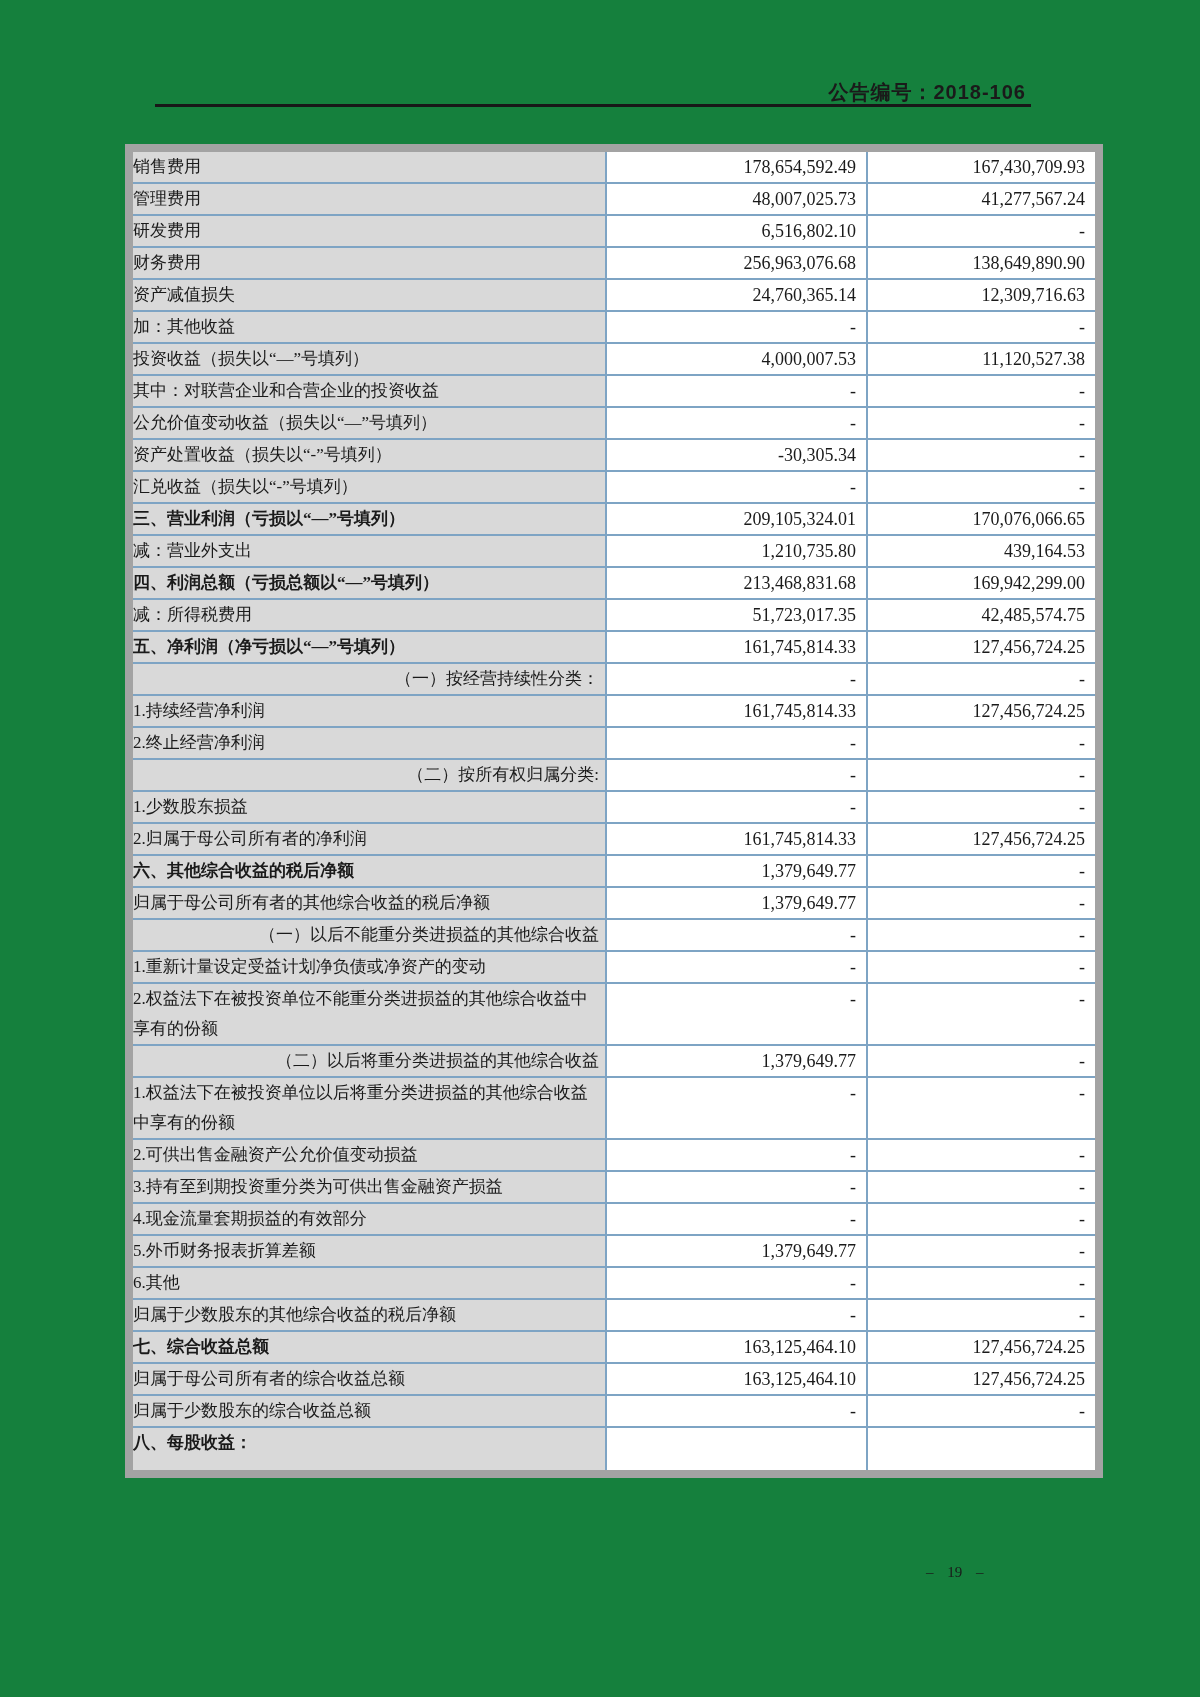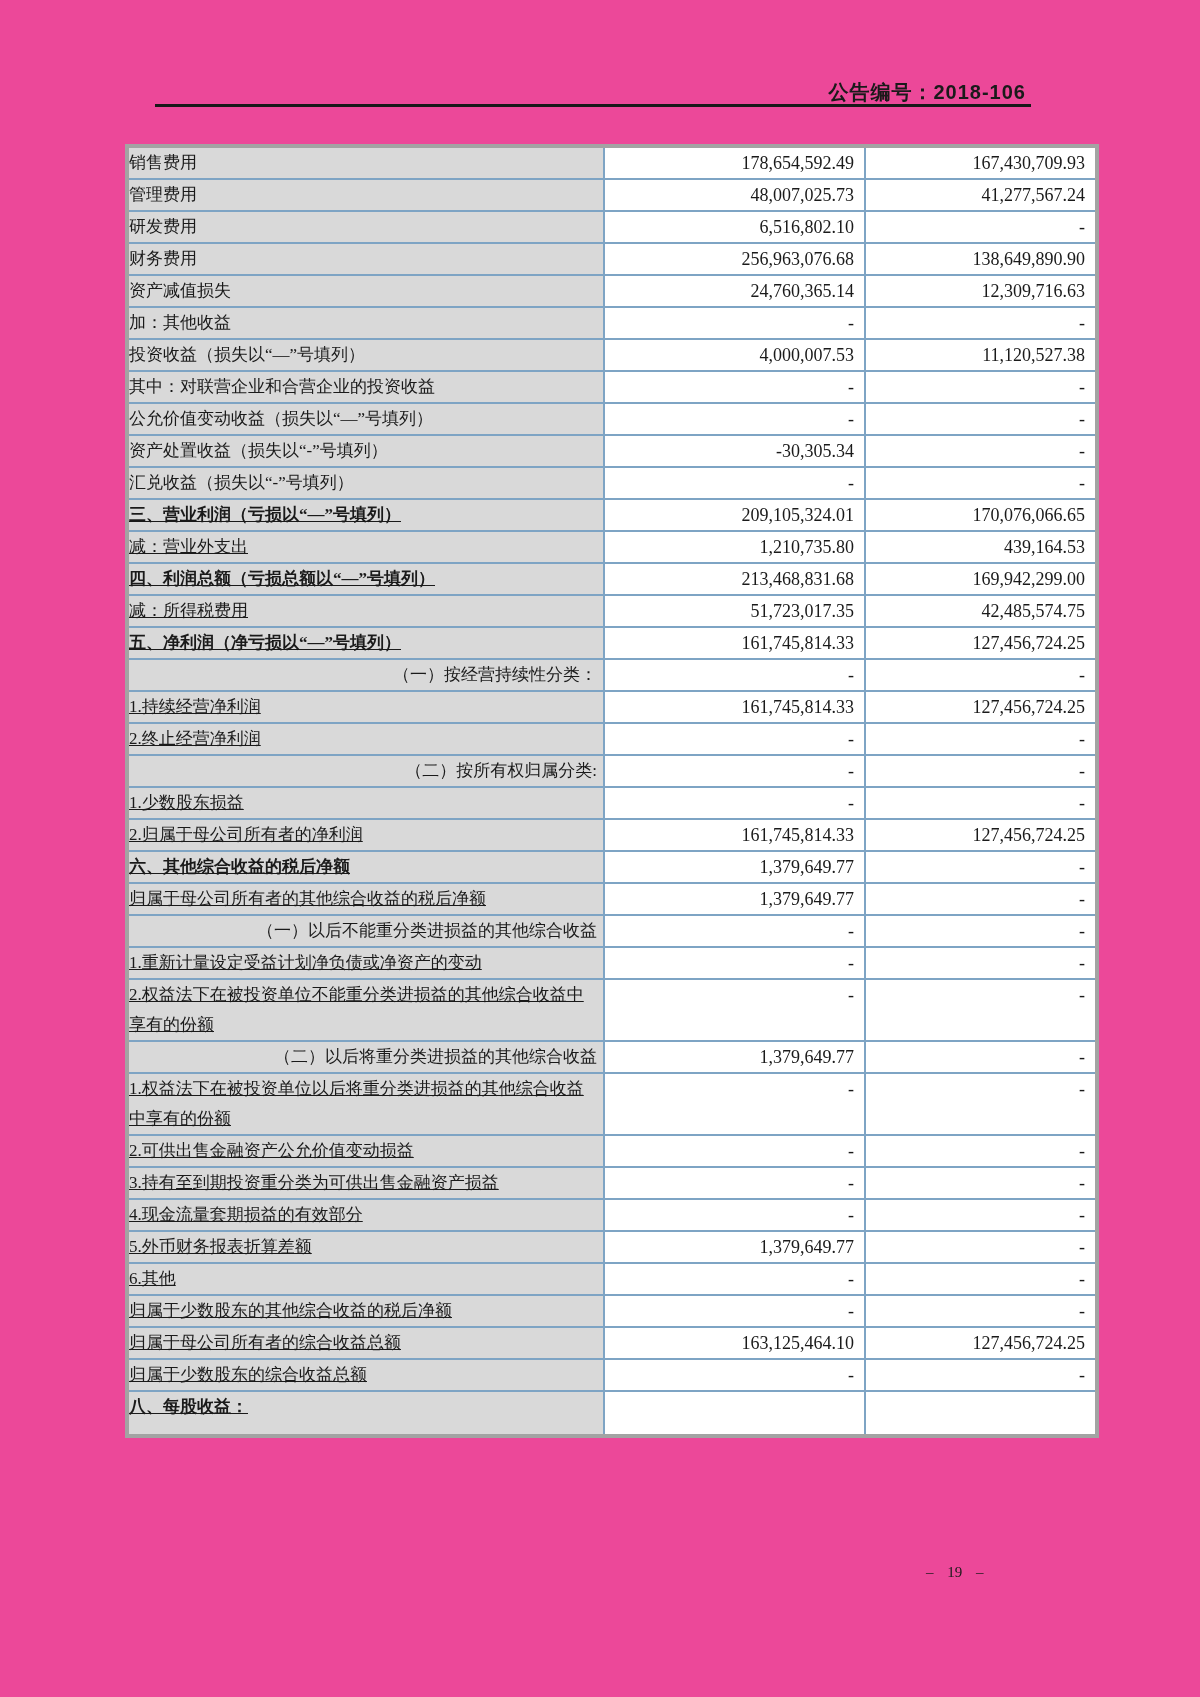--- a/index.html
+++ b/index.html
@@ -8,21 +8,21 @@
     background: #ffffff;
   }
   body {
     width: 1200px;
     height: 1697px;
     position: relative;
     font-family: "Liberation Serif", "DejaVu Serif", serif;
     color: #1a1a1a;
     overflow: hidden;
   }
-  .sheet { position: absolute; inset: 0; background: #ec4899; }
+  .sheet { position: absolute; inset: 0; background: #15803d; }
 
   
   .doc-no {
     position: absolute;
     top: 79px;
     right: 174px;
     font-size: 20px;
     font-weight: bold;
     font-family: "Liberation Sans", "DejaVu Sans", sans-serif;
     letter-spacing: 1px;
@@ -38,41 +38,41 @@
   }
 
   
   .fin-table {
     position: absolute;
     top: 144px;
     left: 125px;
     width: 970px;
     border-collapse: collapse;
     table-layout: fixed;
-    border: 4px solid #a3a3a3;
+    border: 8px solid #a3a3a3;
   }
   .fin-table td {
     border: 2px solid #7ea4c4;
     vertical-align: top;
     line-height: 30px;
     padding: 0;
     overflow: hidden;
   }
   td.label {
     background: #d9d9d9;
     font-size: 17px;
     padding-right: 6px;
   }
   td.val {
     background: #ffffff;
     text-align: right;
     font-size: 18px;
     padding-right: 10px;
   }
-  .ind-0 { padding-left: 12px; text-decoration: underline; }
+  .ind-0 { padding-left: 12px; }
   .ind-1 { padding-left: 18px; text-align: right; }
   .ind-2 { padding-left: 62px; }
   .ind-3 { padding-left: 100px; }
   tr.bold td.label { font-weight: bold; }
   tr.tall td { height: 42px; }
 
   
   .page-num {
     position: absolute;
     top: 1564px;
@@ -266,20 +266,25 @@
         <tr class="">
           <td class="label ind-0">6.其他</td>
           <td class="val">-</td>
           <td class="val">-</td>
         </tr>
         <tr class="">
           <td class="label ind-0">归属于少数股东的其他综合收益的税后净额</td>
           <td class="val">-</td>
           <td class="val">-</td>
         </tr>
+        <tr class="bold ">
+          <td class="label ind-0">七、综合收益总额</td>
+          <td class="val">163,125,464.10</td>
+          <td class="val">127,456,724.25</td>
+        </tr>
         <tr class="">
           <td class="label ind-0">归属于母公司所有者的综合收益总额</td>
           <td class="val">163,125,464.10</td>
           <td class="val">127,456,724.25</td>
         </tr>
         <tr class="">
           <td class="label ind-0">归属于少数股东的综合收益总额</td>
           <td class="val">-</td>
           <td class="val">-</td>
         </tr>

